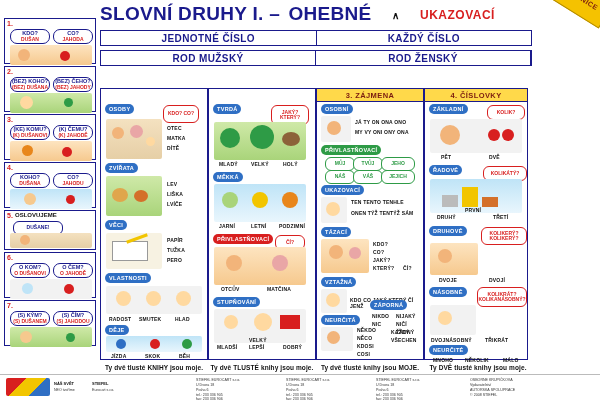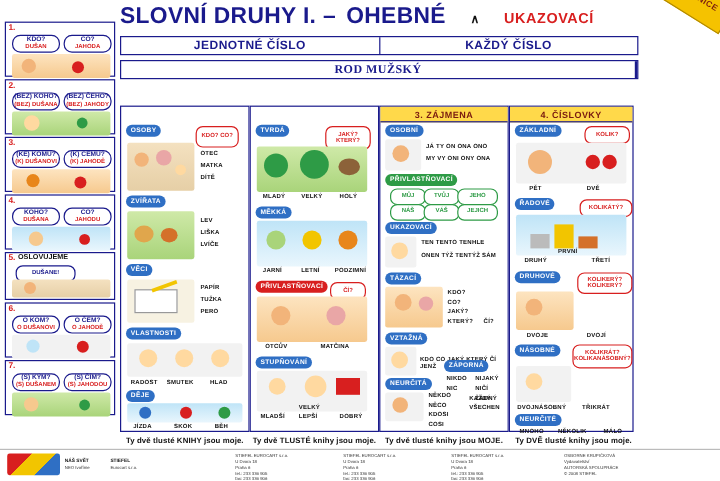--- a/index.html
+++ b/index.html
@@ -128,23 +128,24 @@
     <span class="title-main red" style="margin-left:4px;">OHEBNÉ</span>
     <span class="arrow-a">∧</span>
     <span class="title-sklon">UKAZOVACÍ</span>
   </div>
 
   <div class="abs hdr-row" style="top:30px;">
     <div class="hdr-cell">JEDNOTNÉ ČÍSLO</div>
     <div class="hdr-sep"></div>
     <div class="hdr-cell">KAŽDÝ ČÍSLO</div>
   </div>
-  <div class="abs hdr-row" style="top:50px;font-family:Liberation Serif, serif;">
+  <div class="abs hdr-row" style="top:50px;">
     <div class="hdr-cell">ROD MUŽSKÝ</div>
     <div class="hdr-sep"></div>
+    <div class="hdr-cell">ROD ŽENSKÝ</div>
     <div class="hdr-sep"></div>
   </div>
 
 
   <div class="abs pad-box" style="top:18px;height:46px;">
     <span class="pad-num">1.</span>
     <div class="q-pill l">
       <span>KDO?</span>
       <span class="sub">DUŠAN</span>
     </div>

